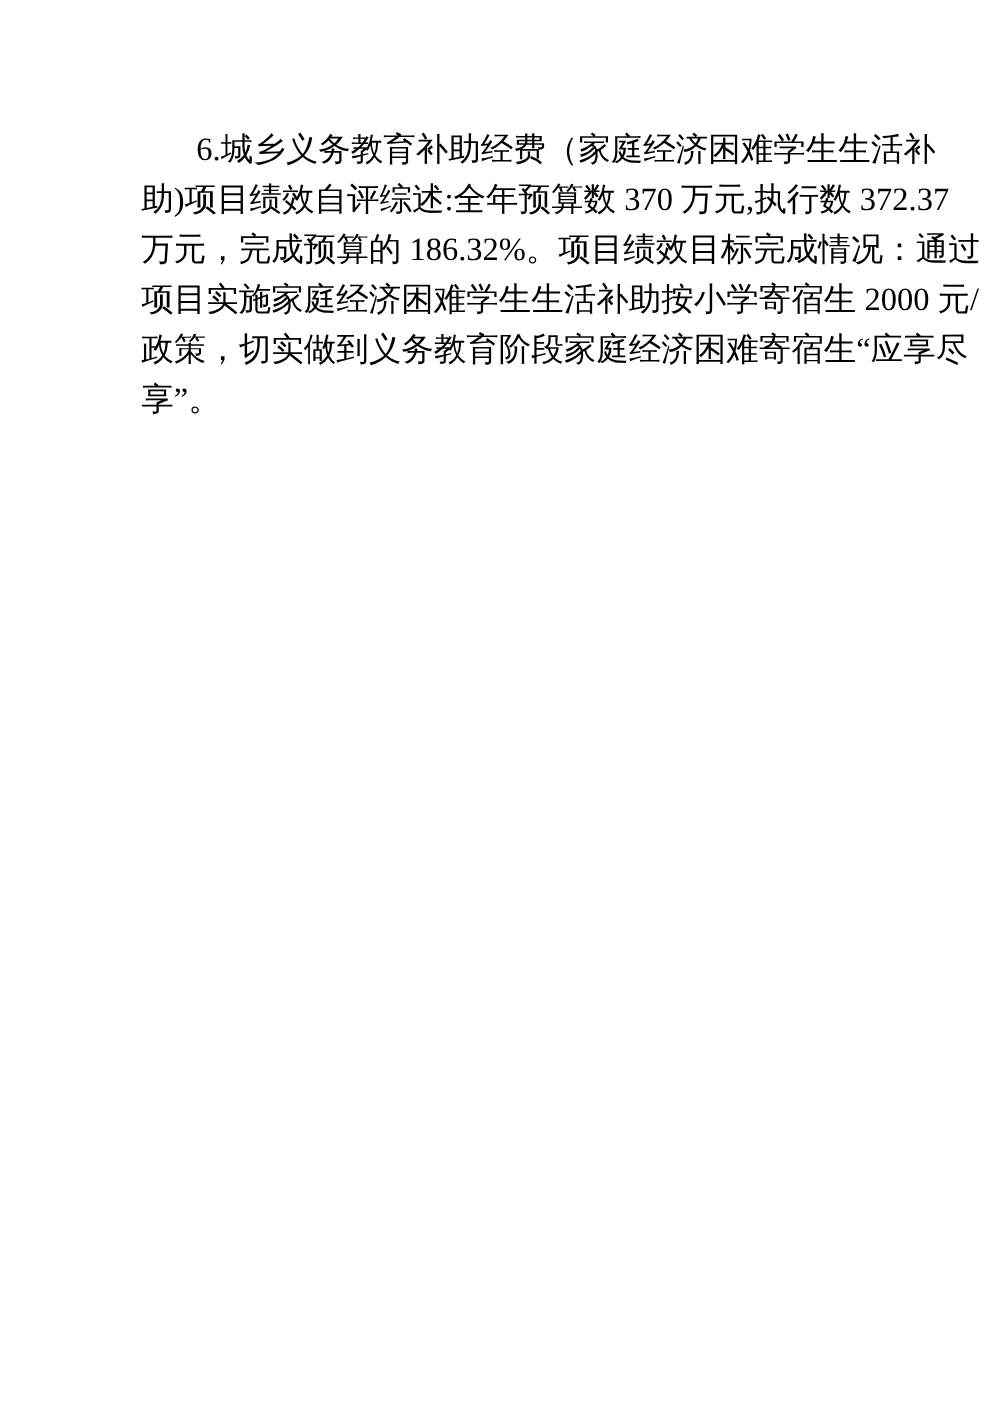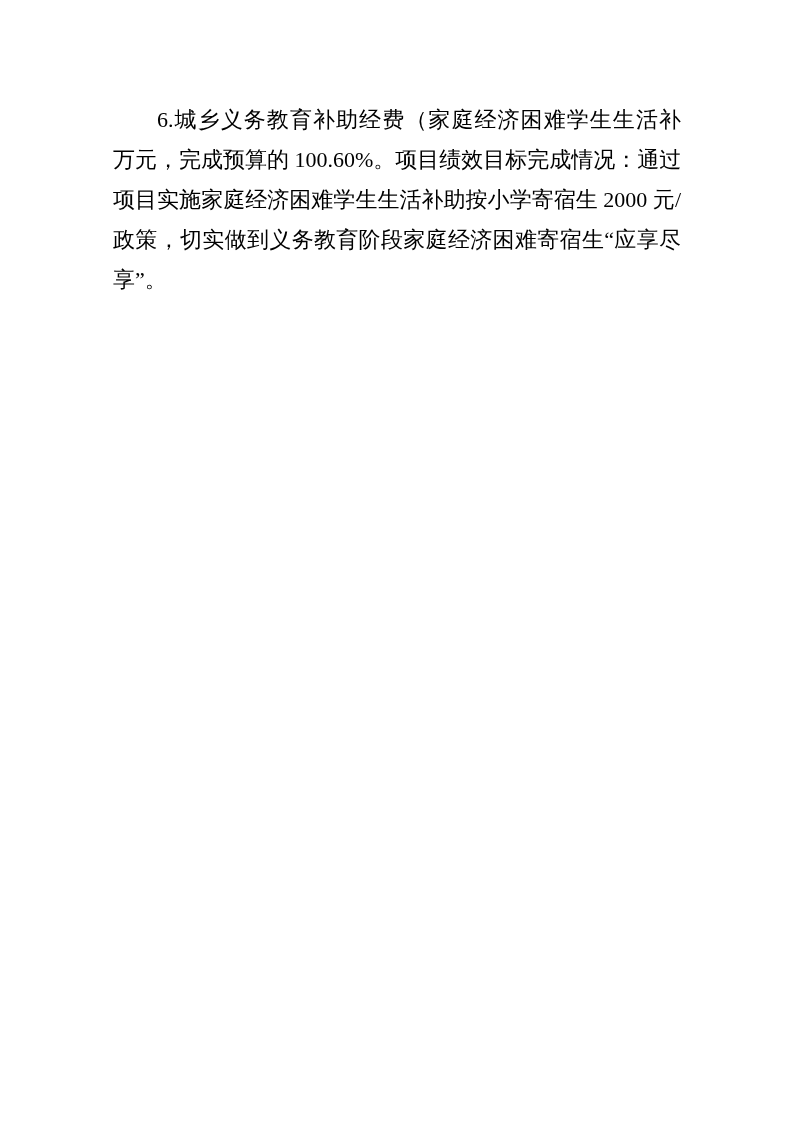--- a/index.html
+++ b/index.html
@@ -14,21 +14,21 @@
     background: #ffffff;
     color: #000000;
     font-family: "Liberation Serif", "DejaVu Serif", serif;
     overflow: hidden;
   }
   .paragraph {
     position: absolute;
     left: 113px;
     top: 100px;
     width: 568px;
-    font-size: 22px;
+    font-size: 26px;
     line-height: 40px;
     font-weight: 400;
   }
   .para-line {
     height: 40px;
     text-align: justify;
     text-align-last: justify;
     white-space: nowrap;
   }
   .para-line:first-child {
@@ -39,18 +39,19 @@
     text-align-last: left;
     white-space: normal;
   }
 </style>
 </head>
 <body>
 
 <div class="page">
   <div class="paragraph">
       <div class="para-line">6.城乡义务教育补助经费（家庭经济困难学生生活补</div>
-      <div class="para-line">万元，完成预算的 100.60%。项目绩效目标完成情况：通过</div>
+      <div class="para-line">助)项目绩效自评综述:全年预算数 370 万元,执行数 372.37</div>
+      <div class="para-line">万元，完成预算的 186.32%。项目绩效目标完成情况：通过</div>
       <div class="para-line">项目实施家庭经济困难学生生活补助按小学寄宿生 2000 元/</div>
       <div class="para-line">政策，切实做到义务教育阶段家庭经济困难寄宿生“应享尽</div>
       <div class="para-line">享”。</div>
     </div>
 </div>
 
 </body></html>

